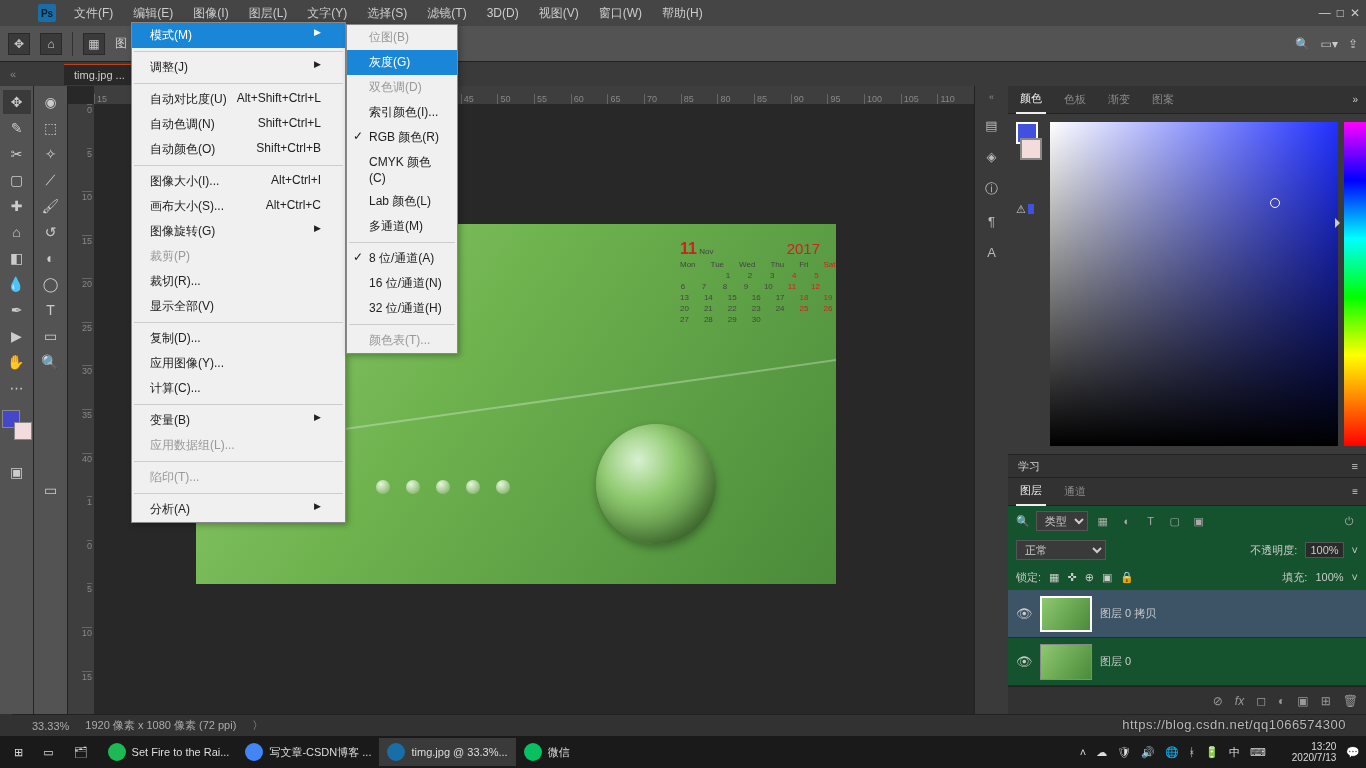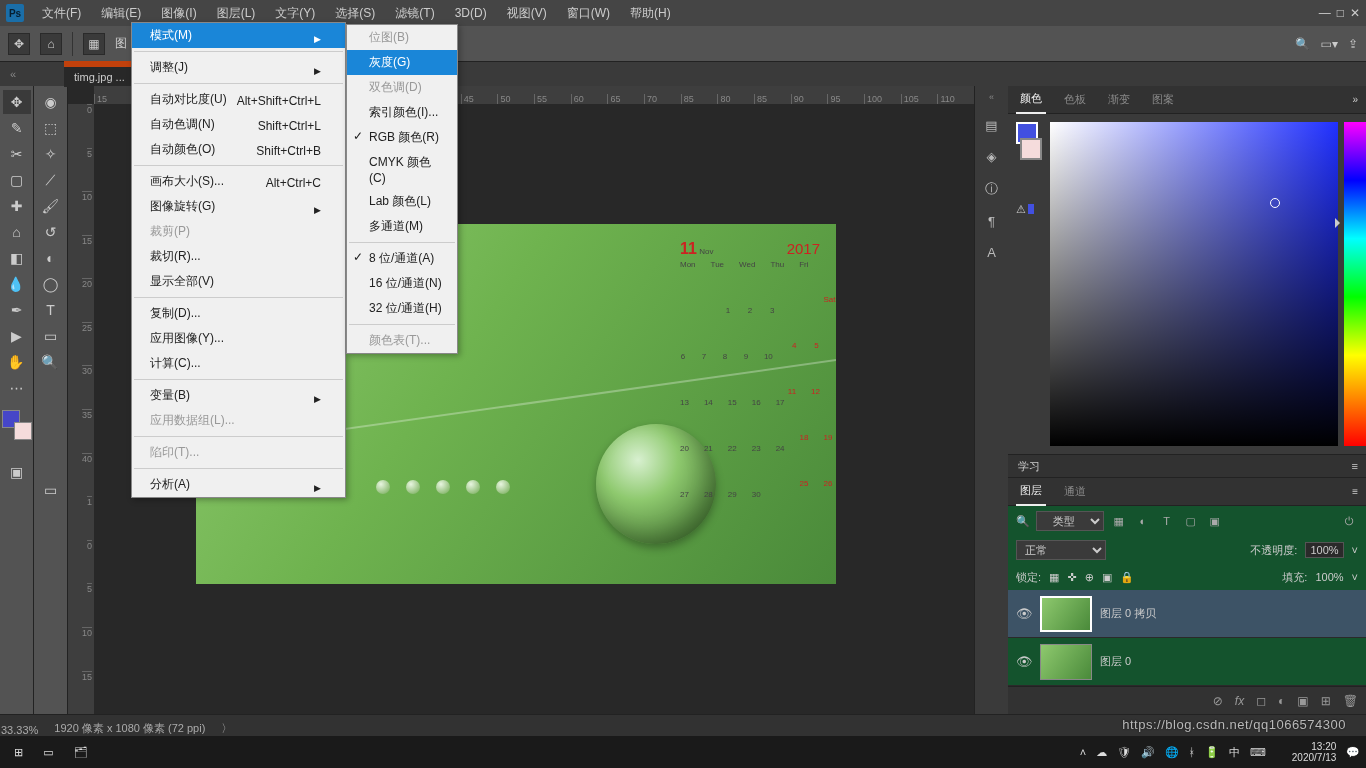--- a/index.html
+++ b/index.html
@@ -1,32 +1,32 @@
 <!DOCTYPE html>
 <html><head>
 <meta charset="utf-8">
 <style>
 * { margin: 0; padding: 0; box-sizing: border-box; font-family: "Microsoft YaHei", sans-serif; }
 body { width: 1366px; height: 768px; background: #323232; color: #ccc; overflow: hidden; position: relative; }
 
 
 .menubar { height: 26px; background: #454545; display: flex; align-items: center; padding: 0 6px; font-size: 12px; }
-.ps-logo { width: 18px; height: 18px; background: #1a6ea8; color: #061e30; font-weight: bold; font-size: 10px; display: flex; align-items: center; justify-content: center; border-radius: 2px; margin-right: 8px; }
+.ps-logo { width: 18px; height: 18px; background: #1a6ea8; color: #061e30; font-weight: bold; font-size: 10px; display: flex; align-items: center; justify-content: center; border-radius: 2px; margin-right: 8px; margin-left: 32px; }
 .menubar .menu-item { padding: 4px 10px; cursor: pointer; }
 .menubar-right { margin-left: auto; display: flex; gap: 6px; align-items: center; }
 
 
 .optionsbar { height: 36px; background: #535353; display: flex; align-items: center; padding: 0 8px; gap: 10px; font-size: 12px; border-bottom: 1px solid #222; }
 .opt-icon { width: 22px; height: 22px; background: #3a3a3a; display: flex; align-items: center; justify-content: center; border: 1px solid #2a2a2a; }
 .opt-sep { width: 1px; height: 24px; background: #333; }
 .opt-right { margin-left: auto; display: flex; gap: 10px; align-items: center; }
 
 
 .tabbar { height: 24px; background: #3a3a3a; display: flex; align-items: center; padding-left: 64px; font-size: 11px; }
-.tabbar .tab { background: #282828; padding: 4px 18px 4px 10px; border-top: 6px solid #c2410c; position: relative; }
+.tabbar .tab { background: #282828; padding: 4px 18px 4px 10px; border-top: 1px solid #c2410c; position: relative; }
 
 
 .main { display: flex; height: calc(768px - 26px - 36px - 24px - 22px - 32px); }
 
 
 .tools-col { width: 34px; background: #535353; border-right: 1px solid #222; display: flex; flex-direction: column; align-items: center; padding-top: 4px; gap: 2px; }
 .tool { width: 28px; height: 24px; display: flex; align-items: center; justify-content: center; color: #ccc; font-size: 14px; cursor: pointer; }
 .tool.active { background: #3a3a3a; }
 .swatches { margin-top: 8px; position: relative; width: 30px; height: 30px; }
 .swatch-fg { position: absolute; width: 18px; height: 18px; background: #4646c8; border: 1px solid #888; top: 0; left: 0; }
@@ -42,21 +42,21 @@
 .leaf-drop { position: absolute; right: 120px; bottom: 40px; width: 120px; height: 120px; border-radius: 50%; background: radial-gradient(circle at 35% 30%, #d8f0d0 0%, #8ec96e 35%, #3a6a2a 90%); box-shadow: inset -8px -8px 20px rgba(0,0,0,0.2), 0 4px 8px rgba(0,0,0,0.3); }
 .leaf-vein { position: absolute; top: 50%; left: -10%; right: -10%; height: 2px; background: rgba(255,255,255,0.3); transform: rotate(-8deg); }
 .small-drops { position: absolute; bottom: 90px; left: 180px; display: flex; gap: 16px; }
 .small-drops span { width: 14px; height: 14px; border-radius: 50%; background: radial-gradient(circle at 35% 30%, #e8f5e0, #6fa850); }
 .cal { position: absolute; top: 16px; right: 16px; width: 140px; font-size: 8px; color: #444; }
 .cal-hdr { display: flex; justify-content: space-between; align-items: baseline; }
 .cal-hdr .nov { color: #c22; font-size: 16px; font-weight: bold; }
 .cal-hdr .yr { color: #c22; font-size: 15px; }
 .cal-row { display: flex; justify-content: space-between; margin-top: 2px; gap: 15px; }
 .cal-row span { width: 18px; text-align: center; }
-.cal-row .we { color: #c22; margin-top: 35px; }
+.cal-row .we { color: #c22; }
 
 
 .right-strip { width: 34px; background: #3a3a3a; border-left: 1px solid #222; display: flex; flex-direction: column; align-items: center; padding-top: 6px; gap: 16px; }
 .right-strip .ico { font-size: 13px; color: #bbb; cursor: pointer; }
 
 
 .right-panels { width: 358px; background: #14532d; display: flex; flex-direction: column; }
 .panel-tabs { height: 28px; display: flex; align-items: center; font-size: 11px; background: #323232; border-bottom: 1px solid #222; padding-left: 8px; gap: 14px; }
 .panel-tabs .ptab { color: #888; cursor: pointer; padding: 6px 4px; }
 .panel-tabs .ptab.active { color: #eee; border-bottom: 2px solid #eee; }
@@ -73,50 +73,50 @@
 .color-cursor { position: absolute; top: 76px; right: 58px; width: 10px; height: 10px; border-radius: 50%; border: 1.5px solid #fff; }
 .hue-strip { width: 22px; background: linear-gradient(to bottom, #ff00ff 0%, #0000ff 18%, #00ffff 36%, #00ff00 54%, #ffff00 72%, #ff8000 86%, #ff0000 100%); position: relative; }
 .hue-cursor { position: absolute; top: 96px; left: -4px; right: -4px; height: 0; }
 .hue-cursor::before { content: ""; position: absolute; left: -5px; border: 5px solid transparent; border-left-color: #ccc; }
 .hue-cursor::after { content: ""; position: absolute; right: -5px; border: 5px solid transparent; border-right-color: #ccc; }
 
 .study-panel { height: 24px; background: #323232; font-size: 11px; display: flex; align-items: center; padding-left: 10px; border-top: 1px solid #222; border-bottom: 1px solid #222; }
 
 .layers-panel { flex: 1; display: flex; flex-direction: column; }
 .layers-filter { height: 30px; display: flex; align-items: center; padding: 0 8px; gap: 6px; font-size: 11px; }
-.layers-filter select { background: #3a3a3a; border: 1px solid #555; color: #ccc; font-size: 11px; padding: 2px 12px; }
+.layers-filter select { background: #3a3a3a; border: 1px solid #555; color: #ccc; font-size: 11px; padding: 2px 4px; }
 .lf-ico { width: 18px; height: 18px; display: flex; align-items: center; justify-content: center; color: #aaa; }
 .layers-blend { height: 28px; display: flex; align-items: center; padding: 0 8px; gap: 8px; font-size: 11px; }
 .layers-blend select { background: #3a3a3a; border: 1px solid #555; color: #ccc; font-size: 11px; padding: 2px 4px; width: 90px; }
 .layers-blend .opac-box { background: #2a2a2a; border: 1px solid #555; padding: 1px 4px; }
 .layers-lock { height: 26px; display: flex; align-items: center; padding: 0 8px; gap: 8px; font-size: 11px; justify-content: center; }
 .layers-list { flex: 1; overflow: auto; }
 .layer-row { height: 48px; display: flex; align-items: center; padding: 0 8px; gap: 8px; font-size: 11px; border-bottom: 1px solid #2a2a2a; }
 .layer-row.active { background: #3d5366; }
 .layer-eye { width: 16px; font-size: 13px; }
 .layer-thumb { width: 52px; height: 36px; background: linear-gradient(125deg, #8ec96e, #4a8a3a); border: 1px solid #888; }
 .layer-row.active .layer-thumb { border: 2px solid #fff; }
 .layers-footer { height: 28px; background: #323232; display: flex; align-items: center; justify-content: flex-end; padding: 0 8px; gap: 12px; font-size: 12px; color: #999; border-top: 1px solid #222; }
 
 
 .dropdown { position: absolute; top: 22px; left: 131px; width: 215px; background: #f0f0f0; border: 1px solid #888; box-shadow: 2px 2px 6px rgba(0,0,0,0.3); font-size: 12px; color: #222; z-index: 100; }
-.dd-item { padding: 4px 24px 4px 18px; display: flex; justify-content: space-between; align-items: flex-end; cursor: pointer; position: relative; }
+.dd-item { padding: 4px 24px 4px 18px; display: flex; justify-content: space-between; align-items: flex-start; cursor: pointer; position: relative; }
 .dd-item.hl { background: #1a86d8; color: #fff; }
 .dd-item.disabled { color: #999; }
 .dd-item .arrow { font-size: 9px; }
 .dd-sep { height: 1px; background: #ccc; margin: 3px 2px; }
 
 .submenu { position: absolute; top: 24px; left: 346px; width: 112px; background: #f0f0f0; border: 1px solid #888; box-shadow: 2px 2px 6px rgba(0,0,0,0.3); font-size: 12px; color: #222; z-index: 101; }
 .sm-item { padding: 4px 10px 4px 22px; cursor: pointer; position: relative; }
 .sm-item.hl { background: #1a86d8; color: #fff; }
 .sm-item.disabled { color: #999; }
 .sm-item .check { position: absolute; left: 6px; }
 
 
-.statusbar { height: 22px; background: #323232; display: flex; align-items: flex-end; font-size: 11px; color: #aaa; padding: 0 1px; gap: 16px; border-top: 1px solid #222; }
+.statusbar { height: 22px; background: #323232; display: flex; align-items: center; font-size: 11px; color: #aaa; padding: 0 20px; gap: 16px; border-top: 1px solid #222; margin-left: 12px; }
 
 
 .taskbar { height: 32px; background: #1a1a1a; display: flex; align-items: center; padding: 0 6px; gap: 4px; font-size: 11px; color: #ddd; }
 .task-item { height: 28px; display: flex; align-items: center; padding: 0 8px; gap: 6px; cursor: pointer; }
 .task-item.active { background: #3a3a3a; }
 .task-ico { width: 18px; height: 18px; border-radius: 50%; display: flex; align-items: center; justify-content: center; font-size: 11px; }
 .tray { margin-left: auto; display: flex; align-items: center; gap: 10px; }
 .clock { text-align: right; font-size: 10px; line-height: 1.1; margin-left: 16px; }
 .watermark { position: absolute; right: 20px; bottom: 36px; color: #dadada; font-size: 13px; opacity: 0.8; letter-spacing: 0.5px; text-shadow: 0 0 2px #000; }
 </style>
@@ -445,20 +445,24 @@
     <div class="dd-item">
       <span>自动色调(N)</span>
       <span>Shift+Ctrl+L</span>
     </div>
     <div class="dd-item">
       <span>自动颜色(O)</span>
       <span>Shift+Ctrl+B</span>
     </div>
     <div class="dd-sep"></div>
     <div class="dd-item">
+      <span>图像大小(I)...</span>
+      <span>Alt+Ctrl+I</span>
+    </div>
+    <div class="dd-item">
       <span>画布大小(S)...</span>
       <span>Alt+Ctrl+C</span>
     </div>
     <div class="dd-item">
       <span>图像旋转(G)</span>
       <span class="arrow">▶</span>
     </div>
     <div class="dd-item disabled">
       <span>裁剪(P)</span>
     </div>
@@ -513,20 +517,38 @@
     <div class="dd-sep"></div>
     <div class="sm-item disabled">颜色表(T)...</div>
   </div>
 
 <div class="watermark">https://blog.csdn.net/qq1066574300</div>
 
 <div class="taskbar">
   <div class="task-item">⊞</div>
   <div class="task-item">▭</div>
   <div class="task-item">🗂</div>
+  <div id="taskItems" style="display:flex">
+      <div class="task-item">
+        <span class="task-ico" style="background:#1db954"></span>
+        <span>Set Fire to the Rai...</span>
+      </div>
+      <div class="task-item">
+        <span class="task-ico" style="background:#4285f4"></span>
+        <span>写文章-CSDN博客 ...</span>
+      </div>
+      <div class="task-item active">
+        <span class="task-ico" style="background:#1a6ea8"></span>
+        <span>timg.jpg @ 33.3%...</span>
+      </div>
+      <div class="task-item">
+        <span class="task-ico" style="background:#07c160"></span>
+        <span>微信</span>
+      </div>
+    </div>
   <div class="tray">
     <span>˄</span>
     <span>☁</span>
     <span>🛡</span>
     <span>🔊</span>
     <span>🌐</span>
     <span>ᚼ</span>
     <span>🔋</span>
     <span>中</span>
     <span>⌨</span>

